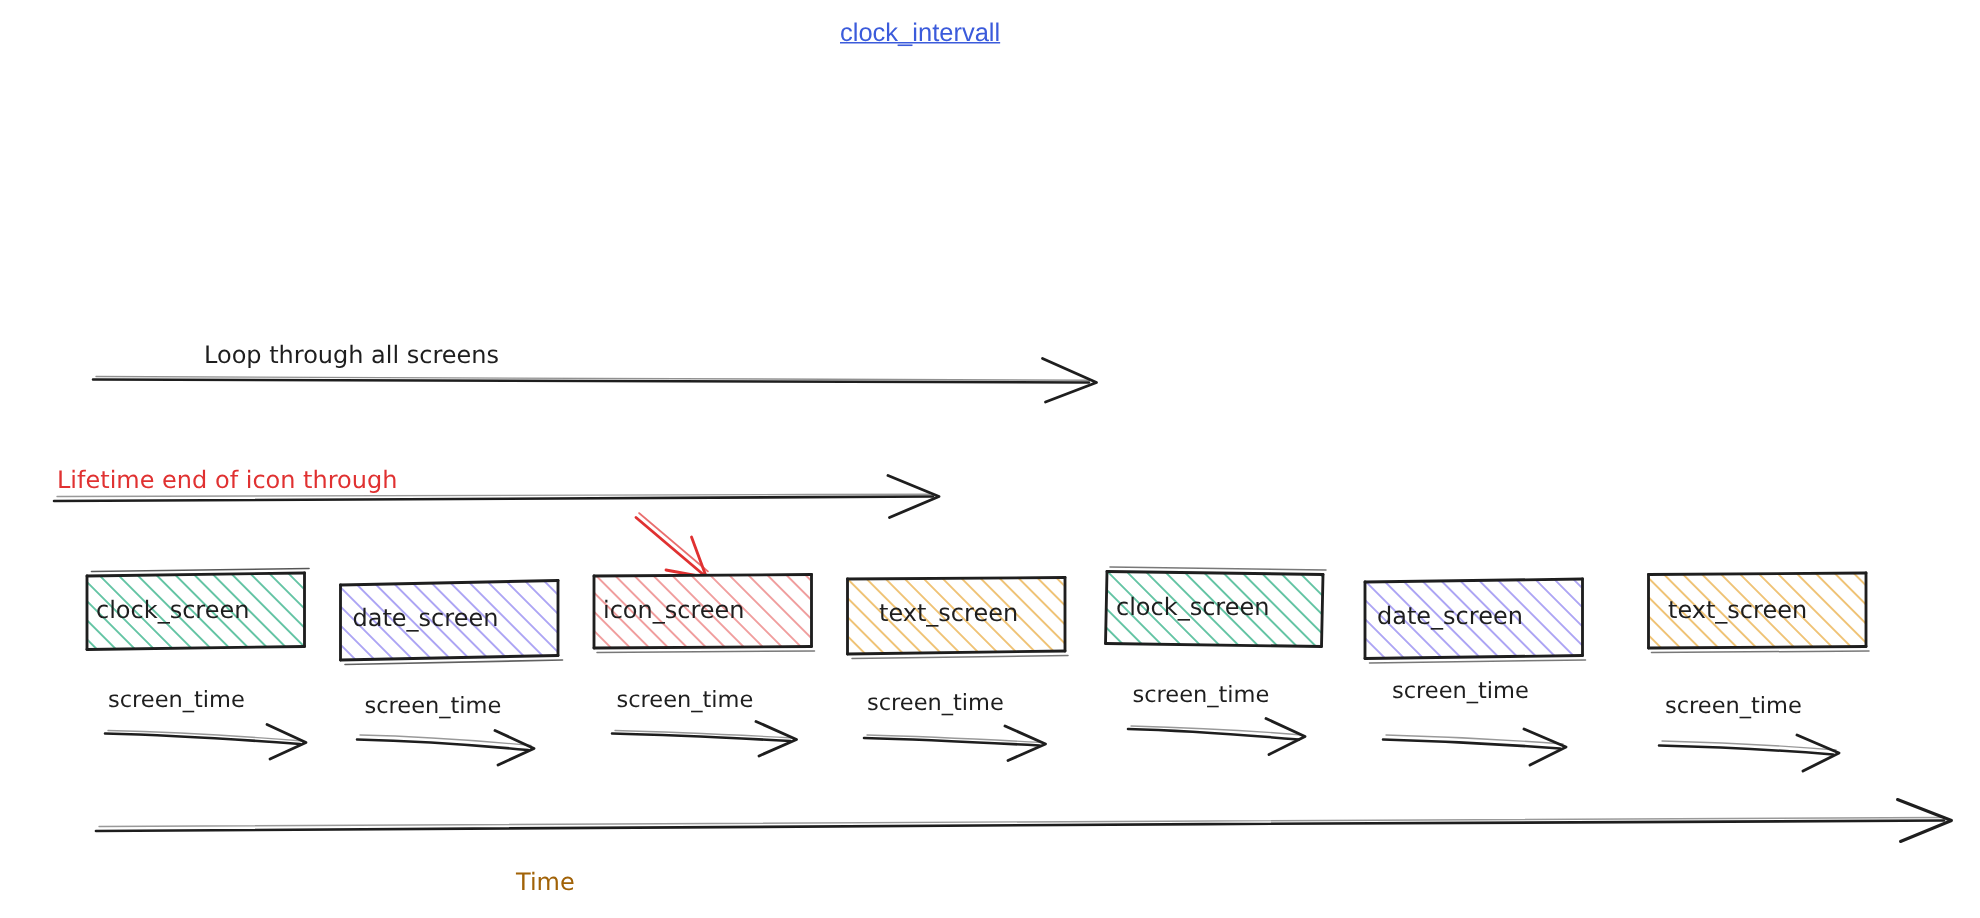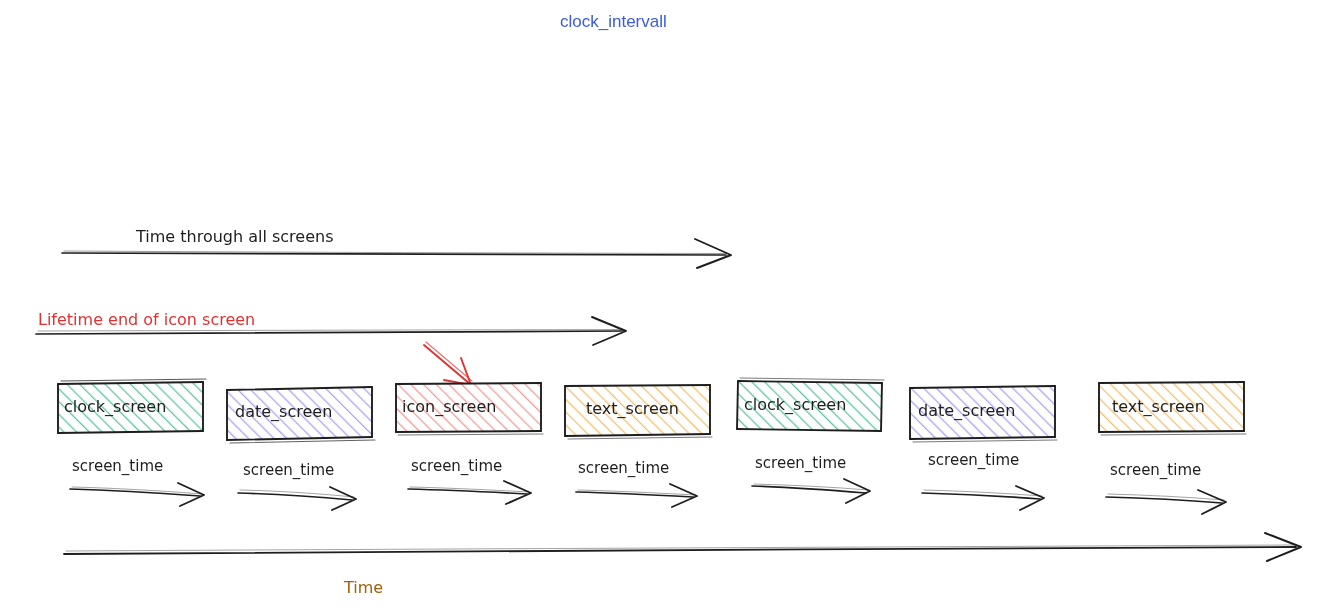--- a/index.html
+++ b/index.html
@@ -19,20 +19,21 @@
     left: 0; top: 0;
     width: 1320px;
     height: 612px;
   }
   .hand {
     font-family: "DejaVu Sans", sans-serif;
     font-weight: 400;
   }
   .title-text {
     font-family: "Liberation Sans", sans-serif;
+    text-decoration: underline;
   }
   .overlay-text {
     position: absolute;
     white-space: nowrap;
     pointer-events: none;
   }
 </style>
 </head>
 <body>
 
@@ -183,23 +184,23 @@
 
   <g>
     <path d="M64,554 C400,551 900,549 1296,547" fill="none" stroke="#1e1e1e" stroke-width="1.8" stroke-linecap="round"></path>
     <path d="M66,551 C410,549 905,547 1294,545" fill="none" stroke="#555" stroke-width="0.9" stroke-linecap="round" opacity="0.6"></path>
     <path d="M1265,533 L1301,547 L1267,561" fill="none" stroke="#1e1e1e" stroke-width="2" stroke-linecap="round" stroke-linejoin="round"></path>
   </g>
 </svg>
 
 <div class="overlay-text title-text" style="left:560px; top:12px; font-size:17px; color:#3b5bdb;">clock_intervall</div>
 
-<div class="overlay-text hand" style="left:136px; top:227px; font-size:16px; color:#1e1e1e;">Time through all screens</div>
-
-<div class="overlay-text hand" style="left:38px; top:310px; font-size:16px; color:#e03131;">Lifetime end of icon screen</div>
+<div class="overlay-text hand" style="left:136px; top:227px; font-size:16px; color:#1e1e1e;">Loop through all screens</div>
+
+<div class="overlay-text hand" style="left:38px; top:310px; font-size:16px; color:#e03131;">Lifetime end of icon through</div>
 
 <div class="overlay-text hand" style="left:344px; top:578px; font-size:16px; color:#a16207;">Time</div>
 
 <div class="overlay-text hand" style="left:64px; top:397px; font-size:16px; color:#1e1e1e;">clock_screen</div>
 <div class="overlay-text hand" style="left:235px; top:402px; font-size:16px; color:#1e1e1e;">date_screen</div>
 <div class="overlay-text hand" style="left:402px; top:397px; font-size:16px; color:#1e1e1e;">icon_screen</div>
 <div class="overlay-text hand" style="left:586px; top:399px; font-size:16px; color:#1e1e1e;">text_screen</div>
 <div class="overlay-text hand" style="left:744px; top:395px; font-size:16px; color:#1e1e1e;">clock_screen</div>
 <div class="overlay-text hand" style="left:918px; top:401px; font-size:16px; color:#1e1e1e;">date_screen</div>
 <div class="overlay-text hand" style="left:1112px; top:397px; font-size:16px; color:#1e1e1e;">text_screen</div>

